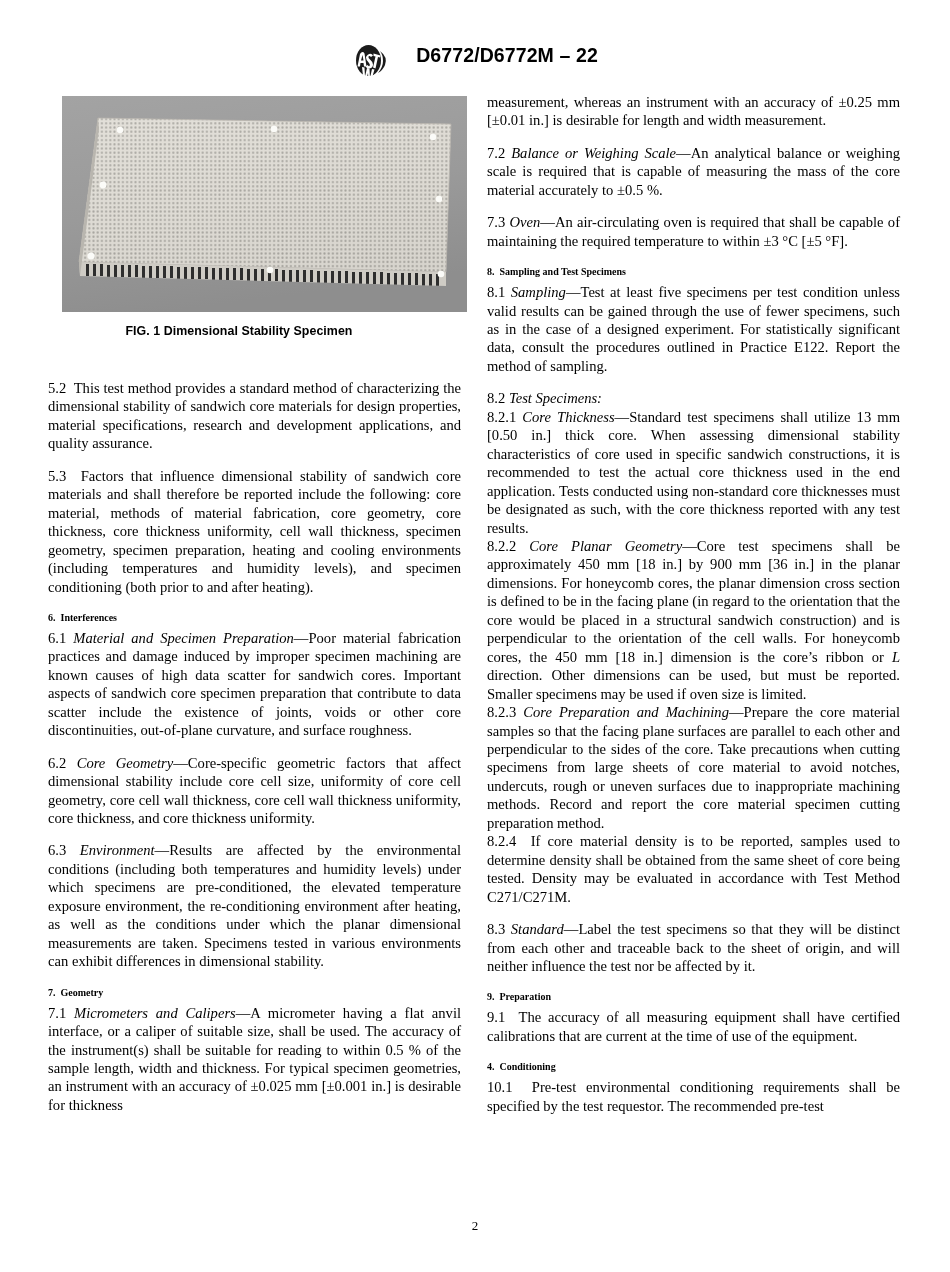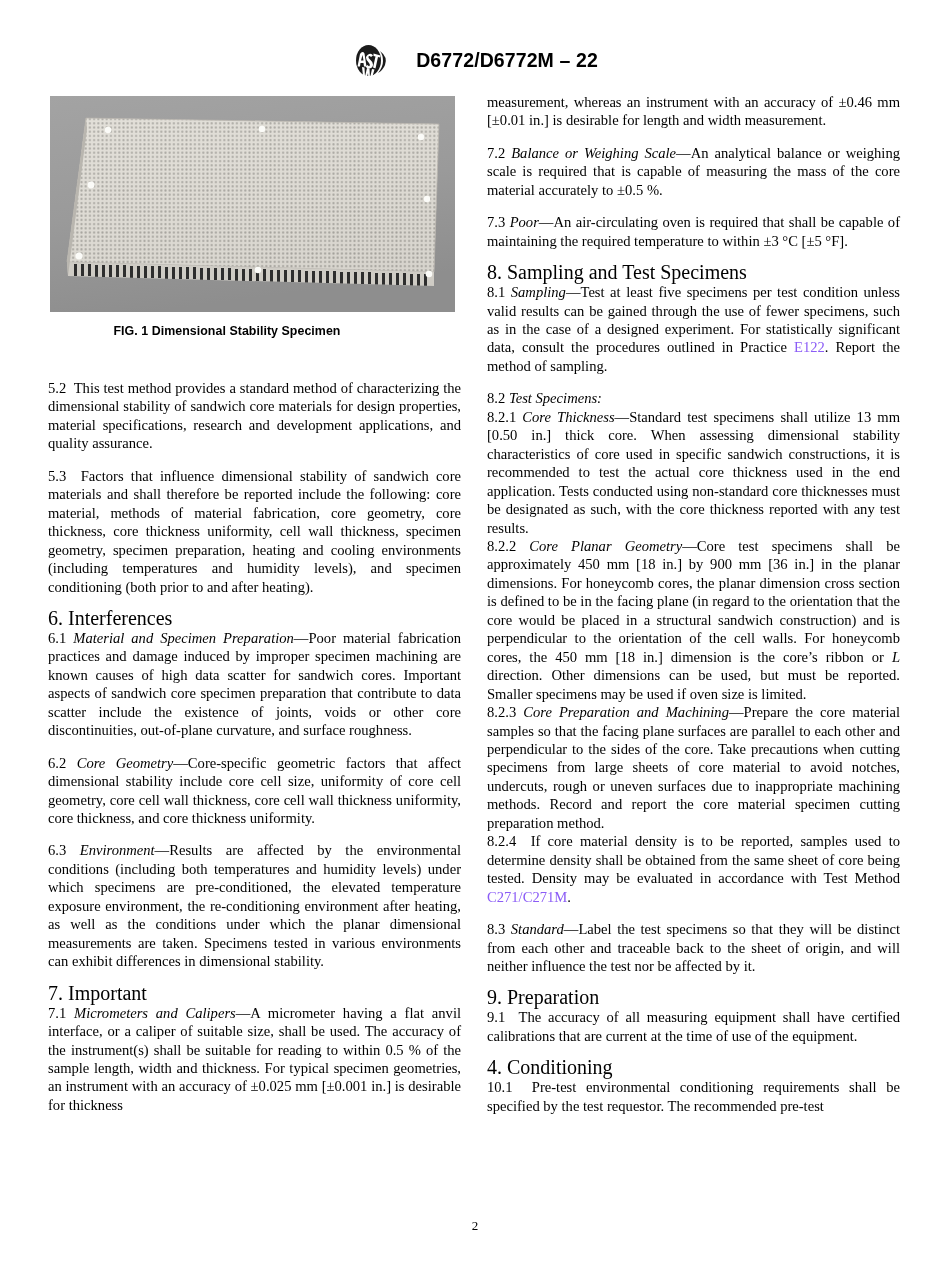--- a/index.html
+++ b/index.html
@@ -16,41 +16,41 @@
     overflow: hidden;
   }
 
   
   .page-header {
     position: absolute;
     top: 44px;
     left: 0;
     width: 950px;
     display: flex;
-    align-items: center;
+    align-items: flex-start;
     justify-content: center;
     gap: 27px;
   }
   .astm-logo {
     width: 37px;
     height: 33px;
     display: block;
   }
   .doc-designation {
     font-family: "Liberation Sans", "DejaVu Sans", sans-serif;
     font-weight: bold;
     font-size: 19.5px;
     letter-spacing: 0.1px;
     white-space: nowrap;
   }
 
   
   .figure-block {
     position: absolute;
-    left: 50px;
+    left: 62px;
     top: 96px;
     width: 354px;
   }
   .figure-photo {
     position: relative;
     width: 405px;
     height: 216px;
     background: #9c9c9c;
     overflow: hidden;
     display: block;
@@ -83,31 +83,31 @@
   }
   
   .para {
     margin: 0 0 0 0;
     text-indent: 18px;
   }
   .para.cont { text-indent: 0; }
   .para.gap  { margin-top: 14px; }
 
   h2.sec-head {
-    font-weight: normal;
-    font-size: 20px;
+    font-weight: bold;
+    font-size: 10px;
     line-height: 18.45px;
     margin: 13px 0 1.5px 0;
     text-align: left;
     text-indent: 0;
   }
   h2.sec-head .num { margin-right: 5px; }
 
   .it { font-style: italic; }
-  .lnk { color: #8b5cf6; }
+  .lnk { color: #000000; }
 
   
   .page-number {
     position: absolute;
     left: 0;
     top: 1218px;
     width: 950px;
     text-align: center;
     font-size: 13px;
   }
@@ -243,32 +243,32 @@
   <p class="para gap">5.3&nbsp; Factors that influence dimensional stability of sandwich core materials and shall therefore be reported include the following: core material, methods of material fabrication, core geometry, core thickness, core thickness uniformity, cell wall thickness, specimen geometry, specimen preparation, heating and cooling environments (including temperatures and humidity levels), and specimen conditioning (both prior to and after heating).</p>
 
   <h2 class="sec-head"><span class="num">6.</span><span>Interferences</span></h2>
 
   <p class="para">6.1 <span class="it">Material and Specimen Preparation</span>—Poor material fabrication practices and damage induced by improper specimen machining are known causes of high data scatter for sandwich cores. Important aspects of sandwich core specimen preparation that contribute to data scatter include the existence of joints, voids or other core discontinuities, out-of-plane curvature, and surface roughness.</p>
 
   <p class="para gap">6.2 <span class="it">Core Geometry</span>—Core-specific geometric factors that affect dimensional stability include core cell size, uniformity of core cell geometry, core cell wall thickness, core cell wall thickness uniformity, core thickness, and core thickness uniformity.</p>
 
   <p class="para gap">6.3 <span class="it">Environment</span>—Results are affected by the environmental conditions (including both temperatures and humidity levels) under which specimens are pre-conditioned, the elevated temperature exposure environment, the re-conditioning environment after heating, as well as the conditions under which the planar dimensional measurements are taken. Specimens tested in various environments can exhibit differences in dimensional stability.</p>
 
-  <h2 class="sec-head"><span class="num">7.</span><span>Important</span></h2>
+  <h2 class="sec-head"><span class="num">7.</span><span>Geometry</span></h2>
 
   <p class="para">7.1 <span class="it">Micrometers and Calipers</span>—A micrometer having a flat anvil interface, or a caliper of suitable size, shall be used. The accuracy of the instrument(s) shall be suitable for reading to within 0.5 % of the sample length, width and thickness. For typical specimen geometries, an instrument with an accuracy of ±0.025 mm [±0.001 in.] is desirable for thickness</p>
 </div>
 
 <div class="col col-right">
 
-  <p class="para cont">measurement, whereas an instrument with an accuracy of ±0.46 mm [±0.01 in.] is desirable for length and width measurement.</p>
+  <p class="para cont">measurement, whereas an instrument with an accuracy of ±0.25 mm [±0.01 in.] is desirable for length and width measurement.</p>
 
   <p class="para gap">7.2 <span class="it">Balance or Weighing Scale</span>—An analytical balance or weighing scale is required that is capable of measuring the mass of the core material accurately to ±0.5 %.</p>
 
-  <p class="para gap">7.3 <span class="it">Poor</span>—An air-circulating oven is required that shall be capable of maintaining the required temperature to within ±3 °C [±5 °F].</p>
+  <p class="para gap">7.3 <span class="it">Oven</span>—An air-circulating oven is required that shall be capable of maintaining the required temperature to within ±3 °C [±5 °F].</p>
 
   <h2 class="sec-head"><span class="num">8.</span><span>Sampling and Test Specimens</span></h2>
 
   <p class="para">8.1 <span class="it">Sampling</span>—Test at least five specimens per test condition unless valid results can be gained through the use of fewer specimens, such as in the case of a designed experiment. For statistically significant data, consult the procedures outlined in Practice <a class="lnk" href="#" style="text-decoration:none">E122</a>. Report the method of sampling.</p>
 
   <p class="para gap">8.2 <span class="it">Test Specimens:</span></p>
 
   <p class="para">8.2.1 <span class="it">Core Thickness</span>—Standard test specimens shall utilize 13 mm [0.50 in.] thick core. When assessing dimensional stability characteristics of core used in specific sandwich constructions, it is recommended to test the actual core thickness used in the end application. Tests conducted using non-standard core thicknesses must be designated as such, with the core thickness reported with any test results.</p>
 
   <p class="para">8.2.2 <span class="it">Core Planar Geometry</span>—Core test specimens shall be approximately 450 mm [18 in.] by 900 mm [36 in.] in the planar dimensions. For honeycomb cores, the planar dimension cross section is defined to be in the facing plane (in regard to the orientation that the core would be placed in a structural sandwich construction) and is perpendicular to the orientation of the cell walls. For honeycomb cores, the 450 mm [18 in.] dimension is the core’s ribbon or <span class="it">L</span> direction. Other dimensions can be used, but must be reported. Smaller specimens may be used if oven size is limited.</p>

